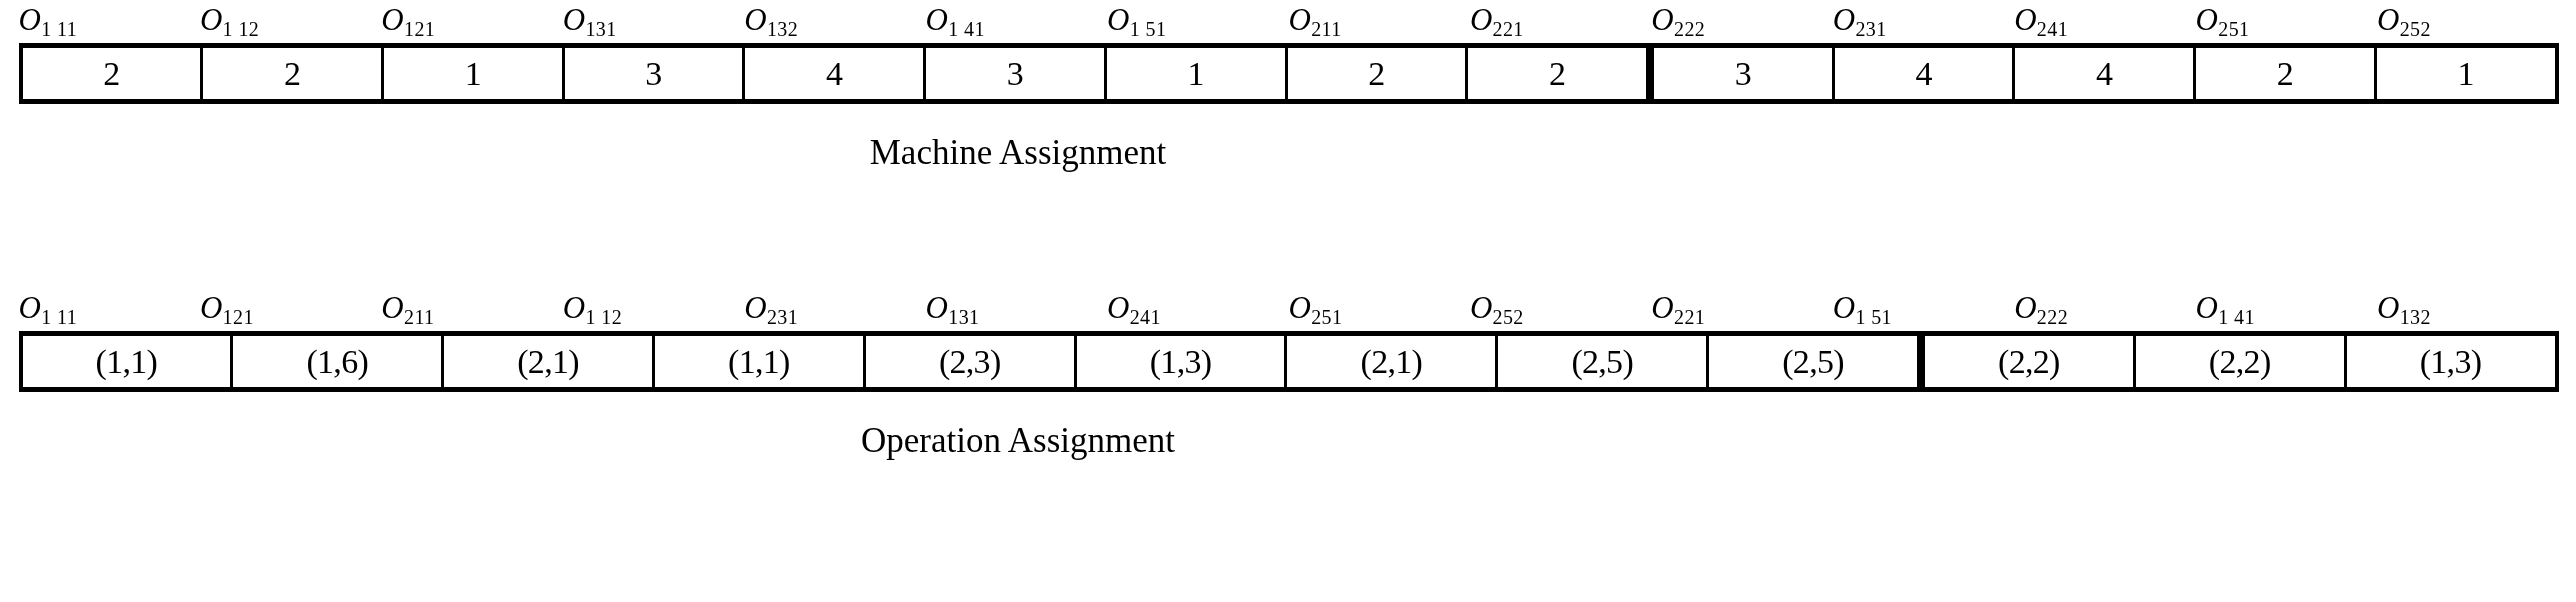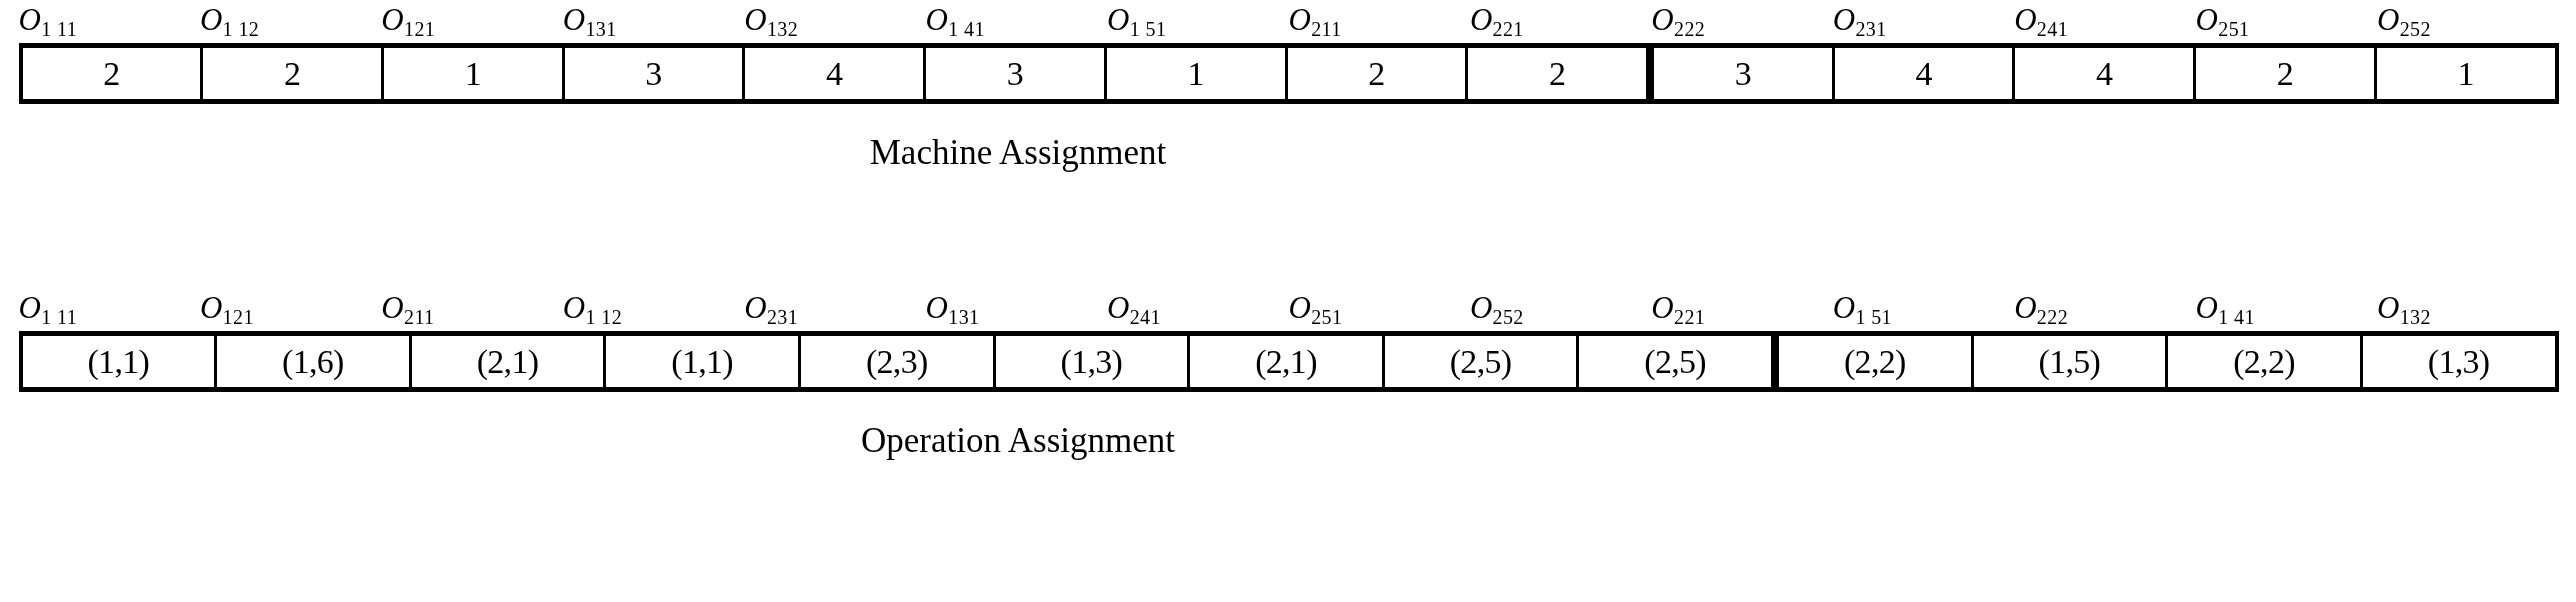--- a/index.html
+++ b/index.html
@@ -162,21 +162,20 @@
         <div class="strip-cell">(1,1)</div>
         <div class="strip-cell">(1,6)</div>
         <div class="strip-cell">(2,1)</div>
         <div class="strip-cell">(1,1)</div>
         <div class="strip-cell">(2,3)</div>
         <div class="strip-cell">(1,3)</div>
         <div class="strip-cell">(2,1)</div>
         <div class="strip-cell">(2,5)</div>
         <div class="strip-cell">(2,5)</div>
         <div class="strip-cell group-break">(2,2)</div>
-        <div class="strip-cell">(1,5)</div>
         <div class="strip-cell">(2,2)</div>
         <div class="strip-cell">(1,3)</div>
       </div>
     <div class="caption">Operation Assignment</div>
   </div>
 
 </div>
 
 
 </body></html>

